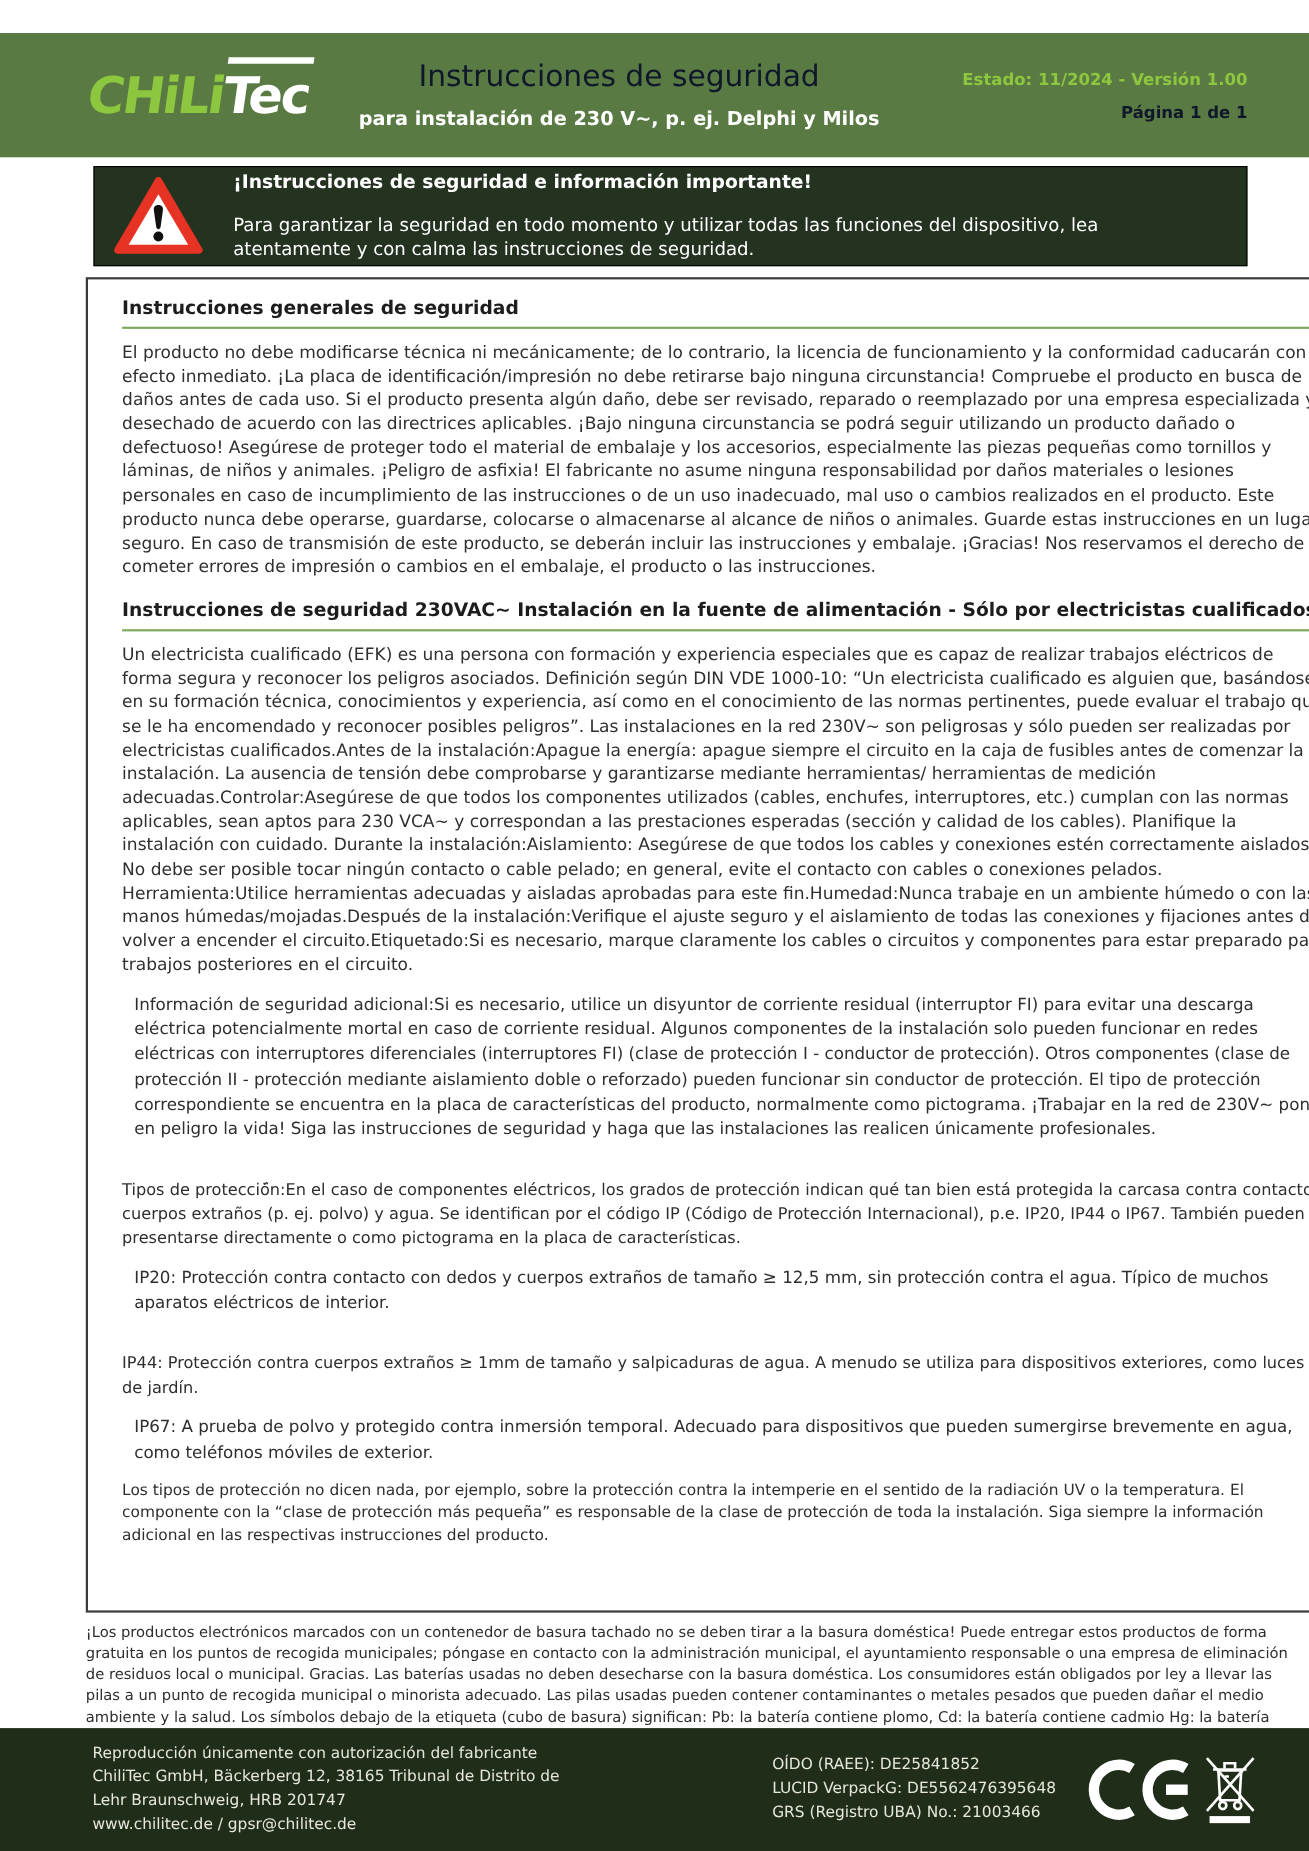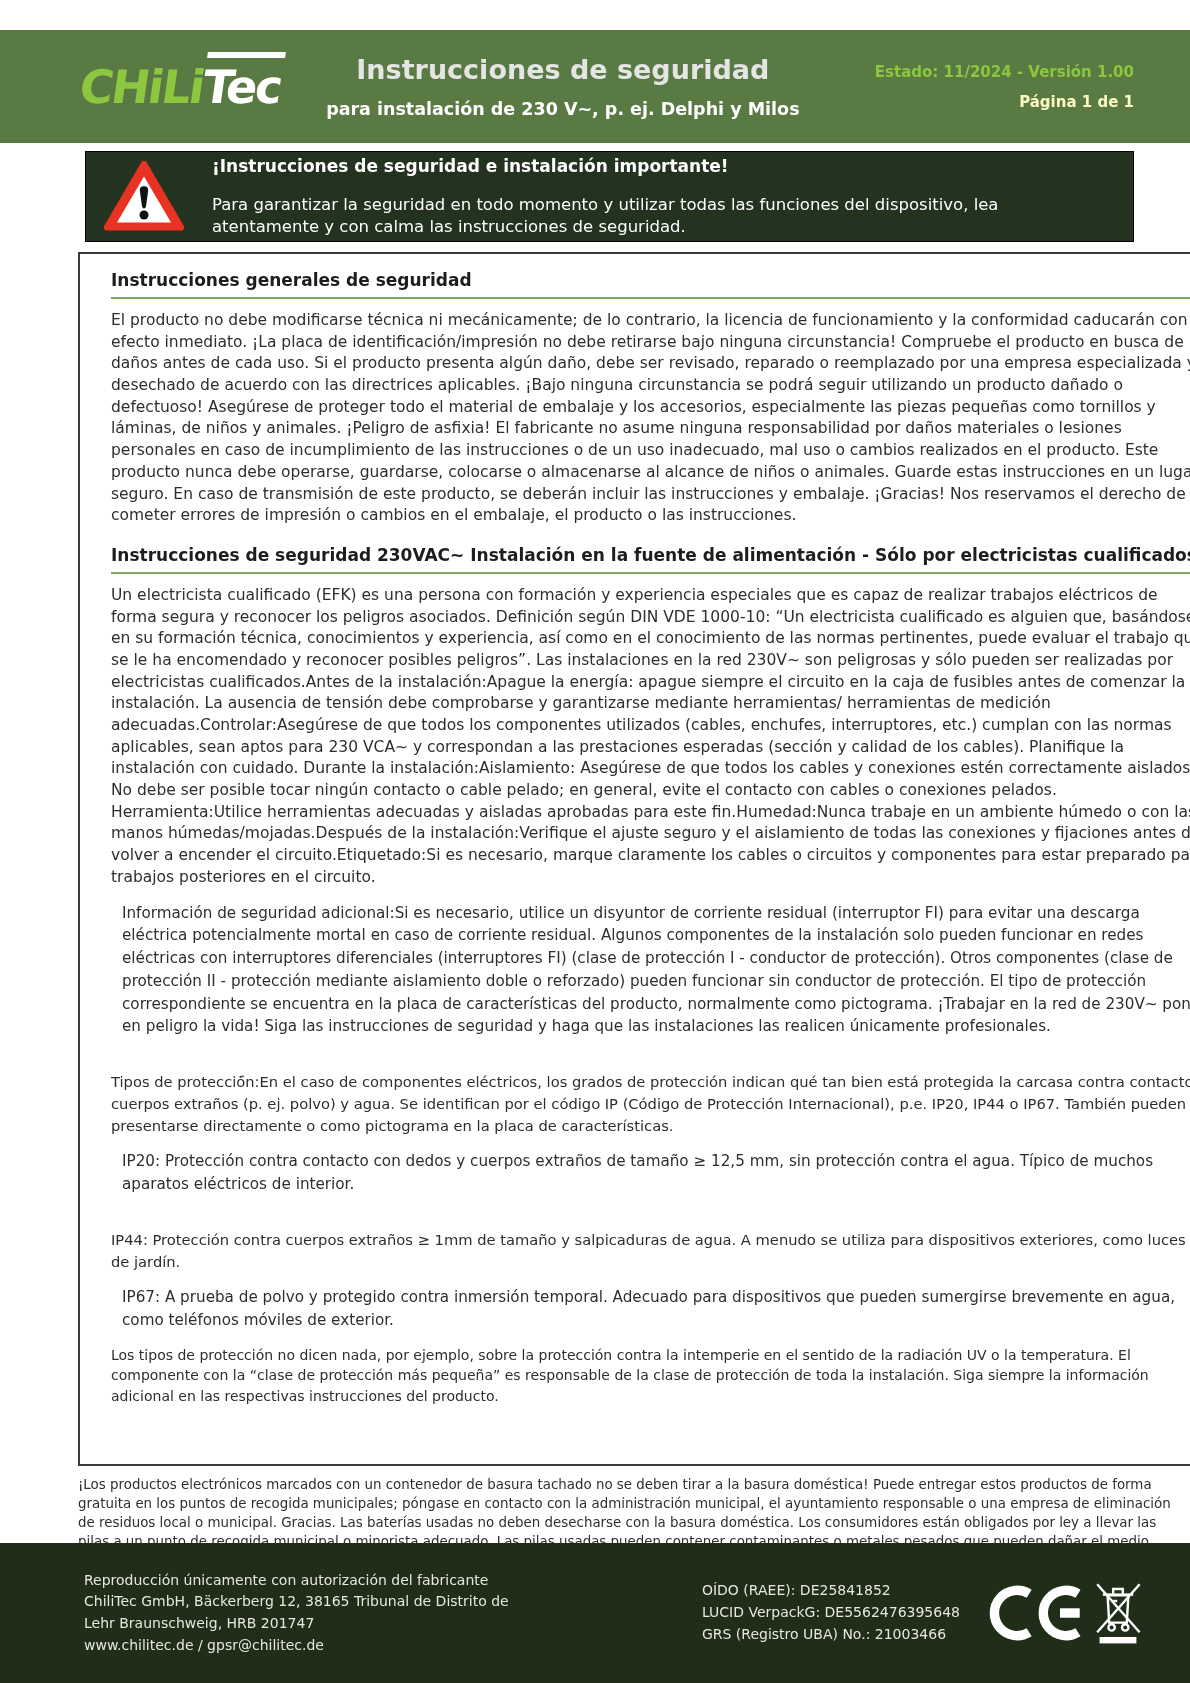--- a/index.html
+++ b/index.html
@@ -25,25 +25,25 @@
     font-weight:bold;
     font-size:46px;
     letter-spacing:-2px;
     transform:skewX(-8deg);
     white-space:nowrap;
     line-height:1;
   }
   .logo .lg-green { color:#8dc63f; }
   .logo .lg-white { color:#ffffff; border-top:6px solid #ffffff; padding-top:2px; }
   .head-center { flex:1; text-align:center; padding-right:30px; }
-  .head-title { color:#e5e5e5; font-weight:bold; font-size:27px; }
+  .head-title { color:#0f172a; font-weight:normal; font-size:27px; }
   .head-subtitle { color:#ffffff; font-weight:bold; font-size:17.5px; margin-top:14px; }
   .head-right { text-align:right; white-space:nowrap; }
   .head-status { color:#8dc63f; font-weight:bold; font-size:15px; }
-  .head-page { color:#fef9c3; font-weight:bold; font-size:15px; margin-top:12px;text-align:right; }
+  .head-page { color:#0f172a; font-weight:bold; font-size:15px; margin-top:12px;text-align:right; }
 
   
   .warning-box {
     margin:8px 56px 0 85px;
     height:91px;
     background:#243220;
     border:1px solid #000000;
     display:flex;
     align-items:center;
     padding:0 22px 0 16px;
@@ -83,21 +83,21 @@
     margin:9px 6px 0 78px;
     font-size:13.4px;
     line-height:1.43;
     color:#2e2e2e;
   }
 
   
   .footer-band {
     position:absolute;
     left:0; right:0; bottom:0;
-    height:140px;
+    height:112px;
     background:#202d19;
     display:flex;
     align-items:center;
     padding:0 48px 0 84px;
   }
   .foot-left { color:#e7e7dd; font-size:14px; line-height:1.55; }
   .foot-right { margin-left:auto; text-align:left; color:#e7e7dd; font-size:14px; line-height:1.55; }
   .foot-marks { display:flex; align-items:center; margin-left:20px; }
   .ce-mark-svg { margin-left:8px; }
   .weee-svg { margin-left:10px; }
@@ -122,21 +122,21 @@
 <div class="warning-box">
   <div class="warn-icon-wrap">
     <svg width="82" height="74" viewBox="0 0 100 90">
       <path d="M50 5 L95 82 L5 82 Z" fill="#e63323" stroke="#e63323" stroke-width="8" stroke-linejoin="round"></path>
       <path d="M50 20 L83 76 L17 76 Z" fill="#ffffff"></path>
       <path d="M50 32 C46 32 44.5 34.5 45 38 L47.5 56 C47.8 58 48.8 59 50 59 C51.2 59 52.2 58 52.5 56 L55 38 C55.5 34.5 54 32 50 32 Z" fill="#111111"></path>
       <circle cx="50" cy="67" r="5.5" fill="#111111"></circle>
     </svg>
   </div>
   <div class="warn-text">
-    <div class="warn-title">¡Instrucciones de seguridad e instalación importante!</div>
+    <div class="warn-title">¡Instrucciones de seguridad e información importante!</div>
     <div class="warn-body">Para garantizar la seguridad en todo momento y utilizar todas las funciones del dispositivo, lea atentamente y con calma las instrucciones de seguridad.</div>
   </div>
 </div>
 
 <div class="main-box">
 
   <div class="section-heading">Instrucciones generales de seguridad</div>
   <p class="para p-lg">El producto no debe modificarse técnica ni mecánicamente; de  lo contrario, la licencia de funcionamiento y la conformidad caducarán con efecto inmediato. ¡La placa de identificación/impresión no debe retirarse bajo ninguna circunstancia! Compruebe el producto en busca de daños antes de cada uso. Si el producto presenta algún daño, debe ser revisado, reparado o reemplazado por una empresa especializada y desechado de acuerdo con las directrices aplicables. ¡Bajo ninguna circunstancia se podrá seguir utilizando un producto dañado o defectuoso! Asegúrese de proteger todo el material de embalaje y los accesorios, especialmente las piezas pequeñas como tornillos y láminas, de niños y animales. ¡Peligro de asfixia! El fabricante no asume ninguna responsabilidad por daños materiales o lesiones personales en caso de incumplimiento de las instrucciones o de un uso inadecuado, mal uso o cambios realizados en el producto. Este producto nunca debe operarse, guardarse, colocarse o almacenarse al alcance de niños o animales. Guarde estas instrucciones en un lugar seguro. En caso de transmisión de este producto, se deberán incluir las instrucciones y embalaje. ¡Gracias! Nos reservamos el derecho de cometer errores de impresión o cambios en el embalaje, el producto o las instrucciones.</p>
 
   <div class="section-heading sect-gap">Instrucciones de seguridad 230VAC~ Instalación en la fuente de alimentación - Sólo por electricistas cualificados</div>

